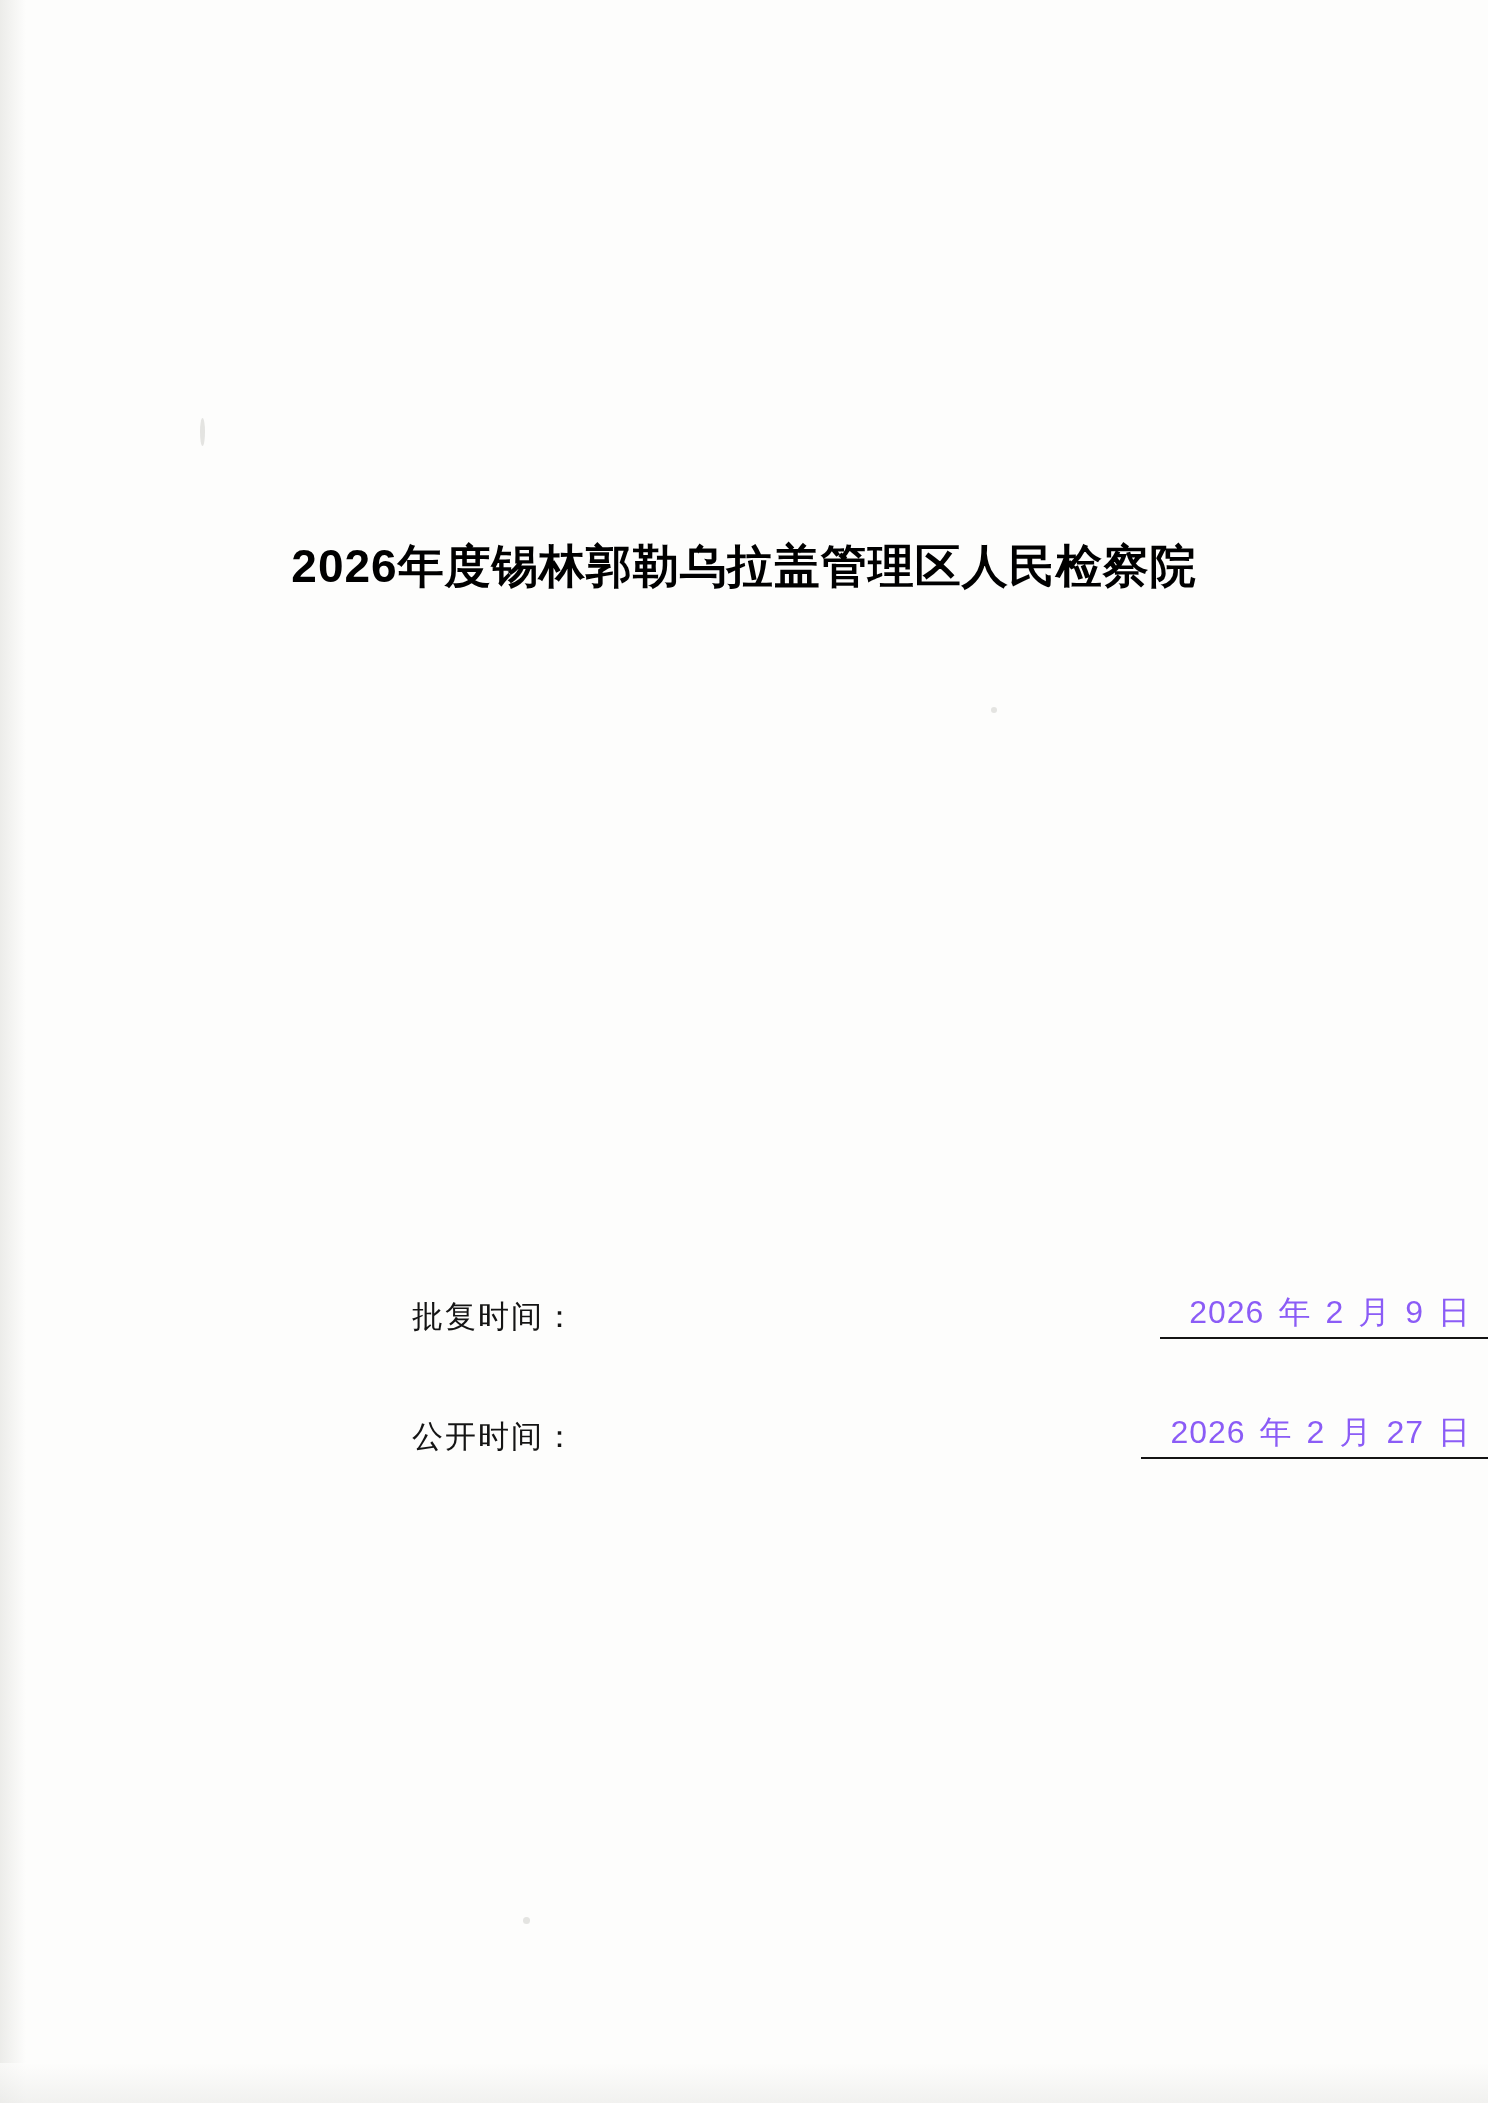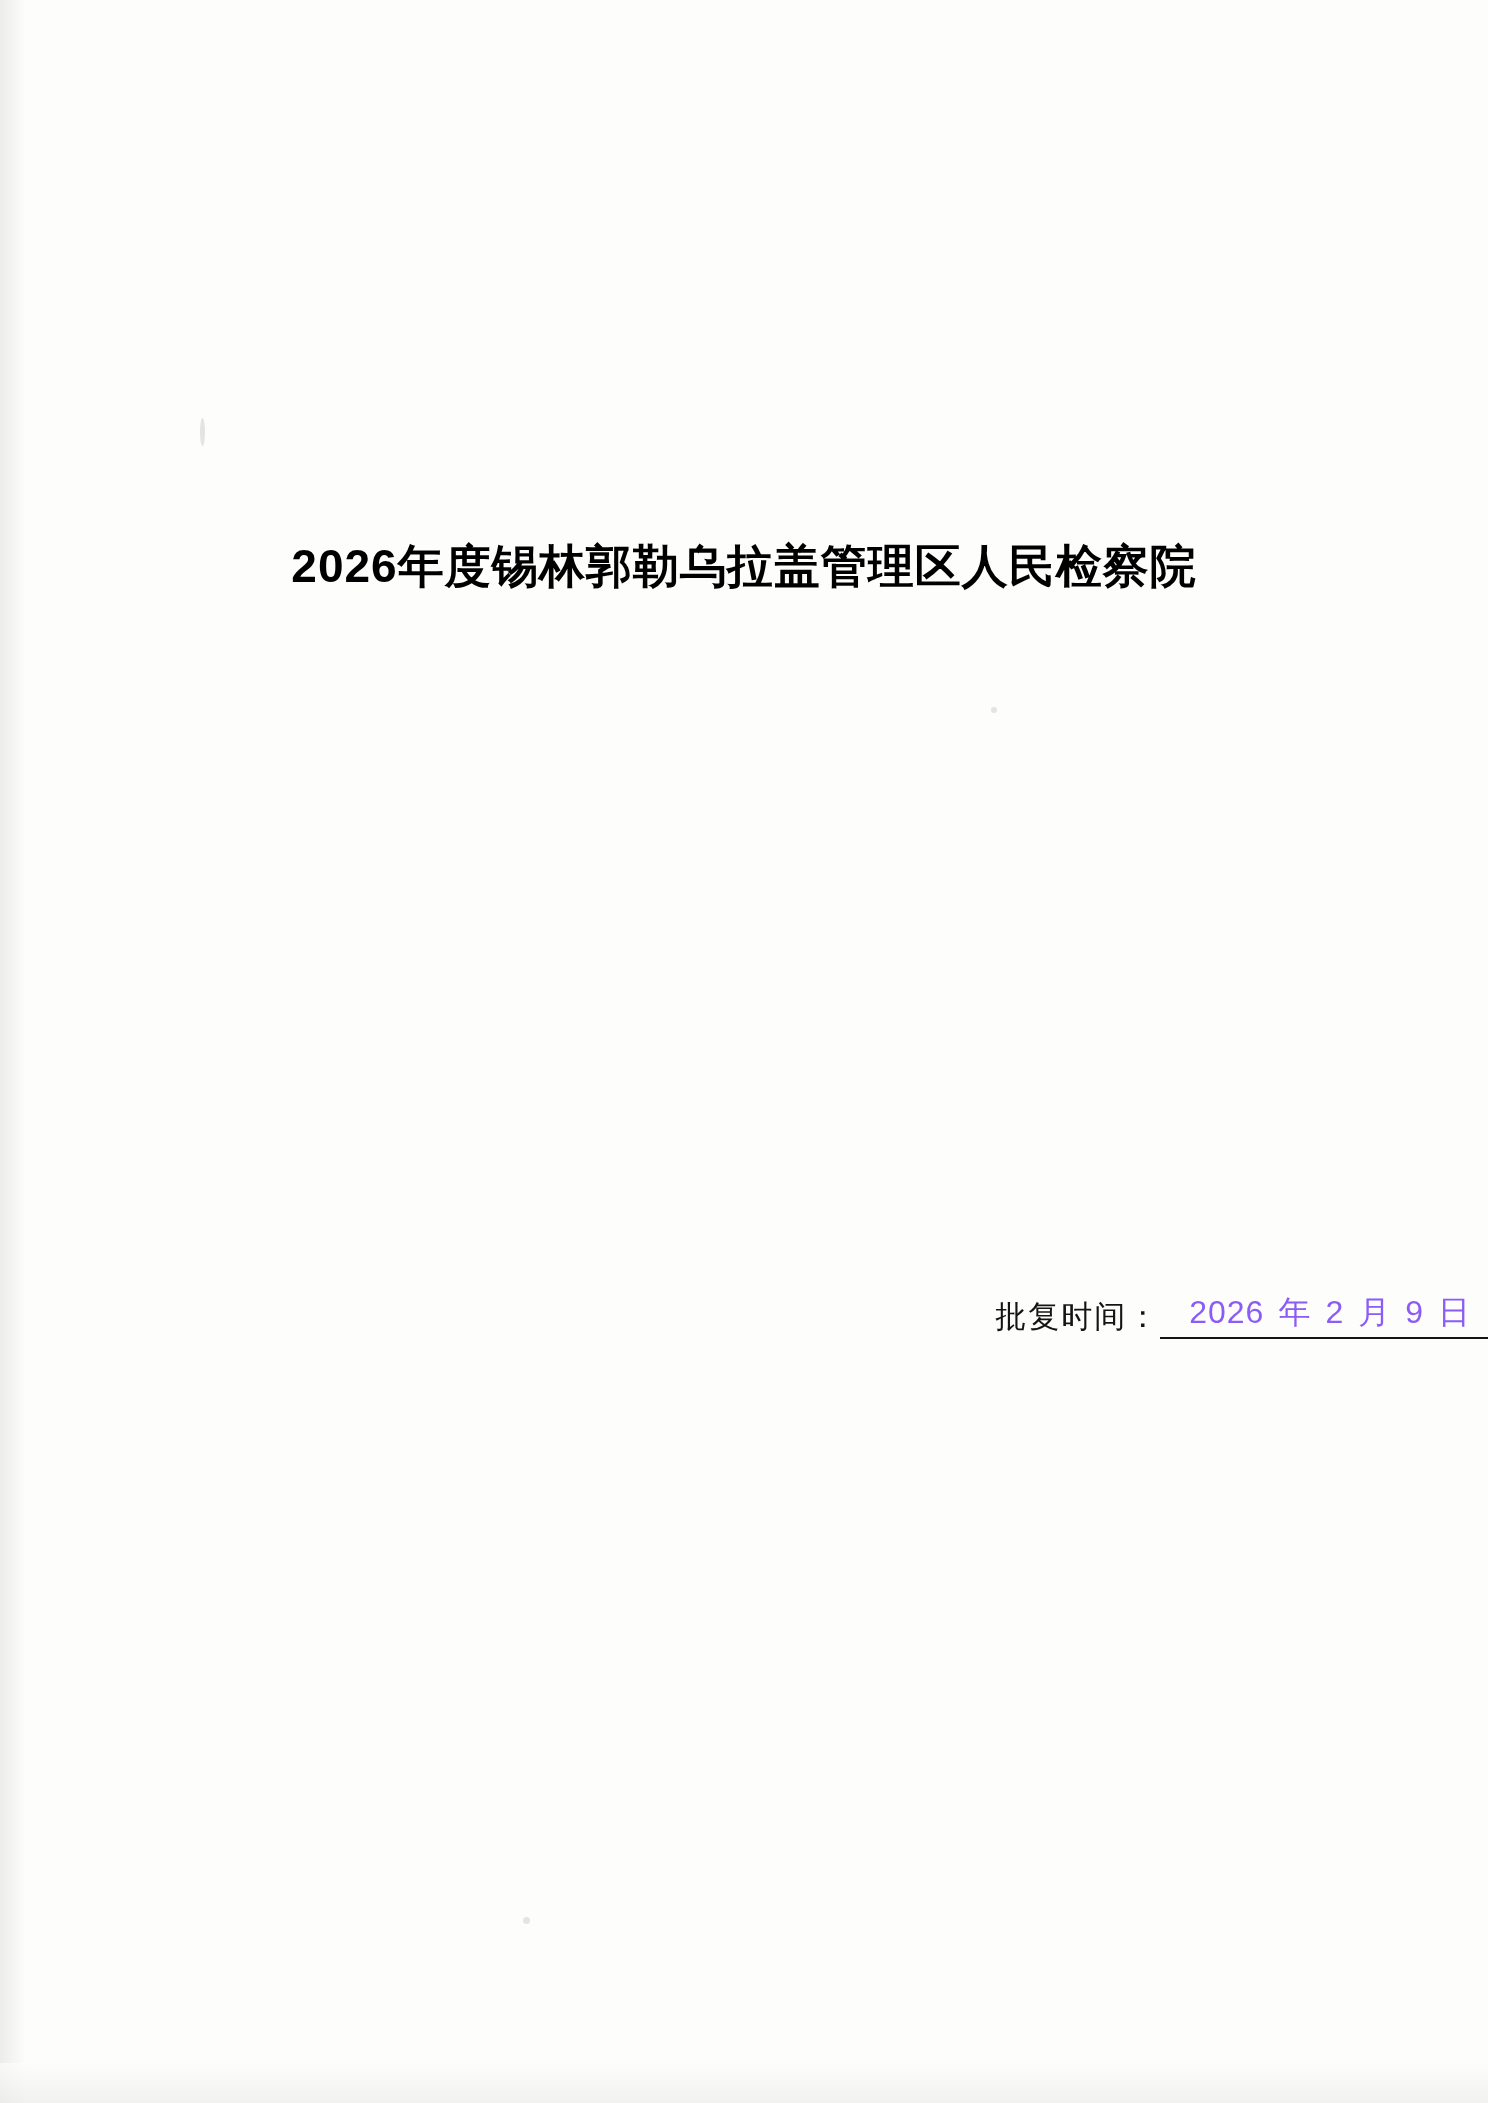--- a/index.html
+++ b/index.html
@@ -71,21 +71,21 @@
   .date-block {
     position: absolute;
     left: 0;
     top: 1285px;
     width: 1488px;
   }
 
   .date-row {
     display: flex;
     align-items: flex-end;
-    justify-content: flex-end;
+    justify-content: space-between;
     margin-left: 412px;
     margin-bottom: 66px;
     height: 54px;
   }
 
   .date-label {
     font-family: "Liberation Sans", "DejaVu Sans", sans-serif;
     font-size: 31px;
     letter-spacing: 2px;
     color: #141414;
@@ -127,15 +127,21 @@
 
   <div class="date-block">
 
     <div class="date-row">
       <div class="date-label">批复时间：</div>
       <div class="date-value">
         <span class="num">2026</span><span class="unit">年</span><span class="num">2</span><span class="unit">月</span><span class="num">9</span><span class="unit">日</span>
       </div>
     </div>
 
+    <div class="date-row">
+      <div class="date-label">公开时间：</div>
+      <div class="date-value">
+        <span class="num">2026</span><span class="unit">年</span><span class="num">2</span><span class="unit">月</span><span class="num">27</span><span class="unit">日</span>
+      </div>
+    </div>
 
   </div>
 </div>
 
 </body></html>

